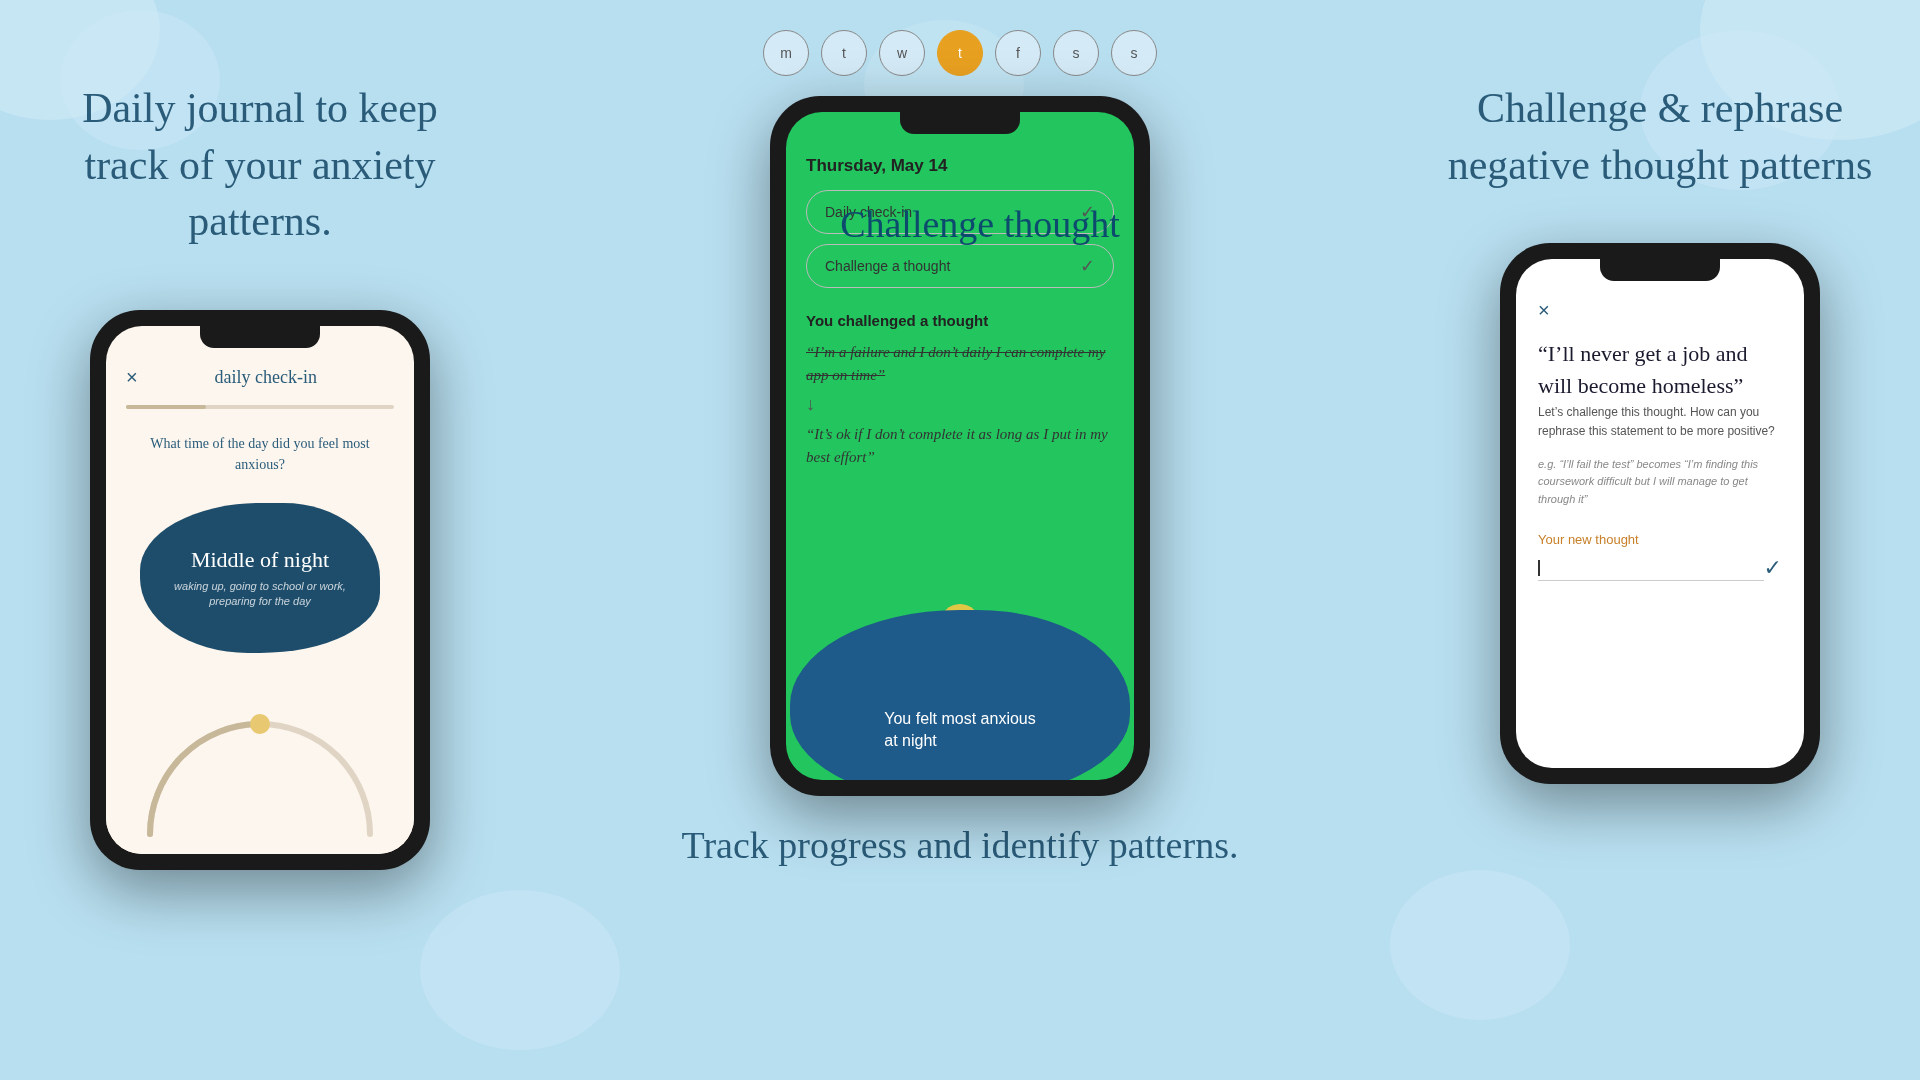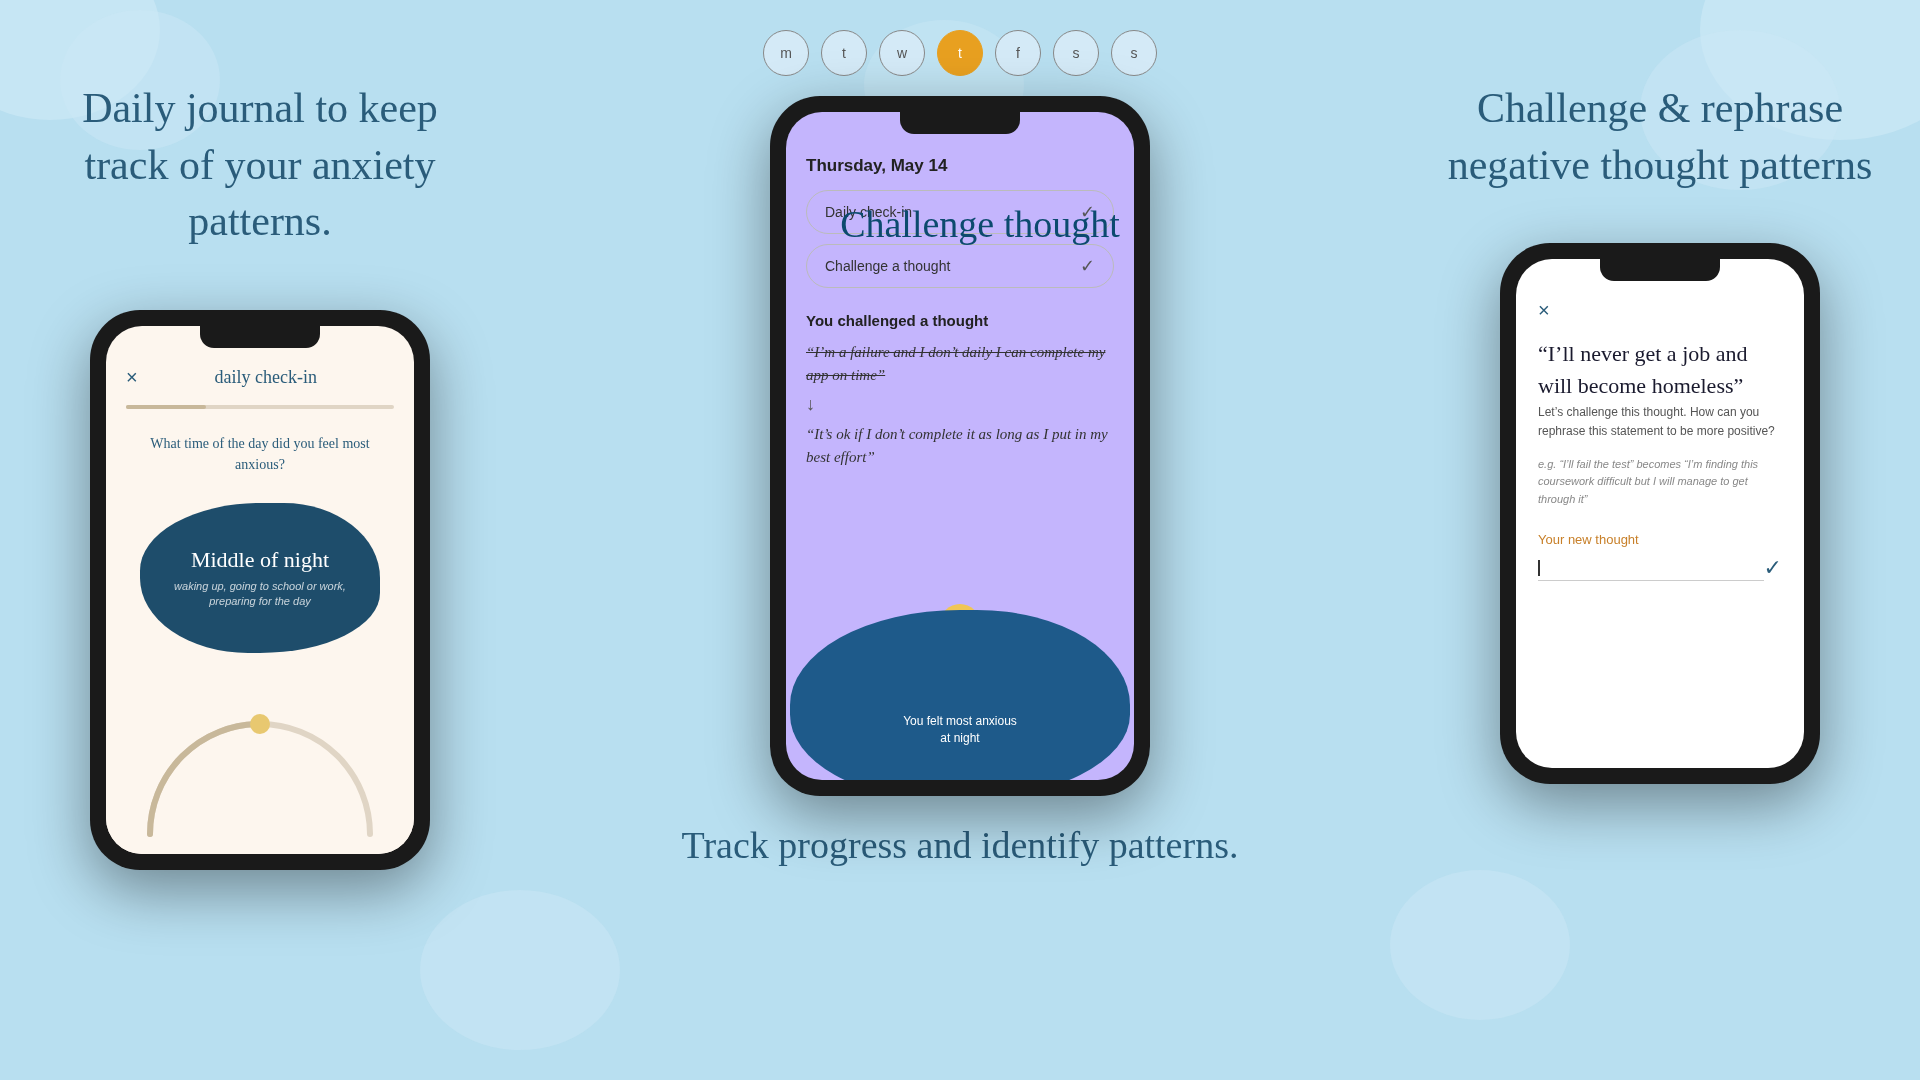--- a/index.html
+++ b/index.html
@@ -228,21 +228,21 @@
 
     
     .phone-center {
       width: 380px;
       height: 700px;
     }
 
     .phone-center-content {
       padding: 44px 20px 0;
       height: 100%;
-      background: #c4b5fd;
+      background: #22c55e;
       display: flex;
       flex-direction: column;
     }
 
     .date-heading {
       font-size: 17px;
       font-weight: 700;
       color: #222;
       margin-bottom: 14px;
       font-family: Arial, sans-serif;
@@ -330,22 +330,21 @@
 
     .sun-cloud {
       position: absolute;
       top: 16px;
       left: 50%;
       transform: translateX(-50%);
     }
 
     .anxious-blob-text {
       color: #fff;
-      font-size: 12px;
-      text-align: center;
+      font-size: 16px;
       font-family: Arial, sans-serif;
       line-height: 1.4;
       margin-top: 50px;
     }
 
     
     .center-bottom-text {
       margin-top: 24px;
       font-size: 38px;
       color: #2a5c7a;

